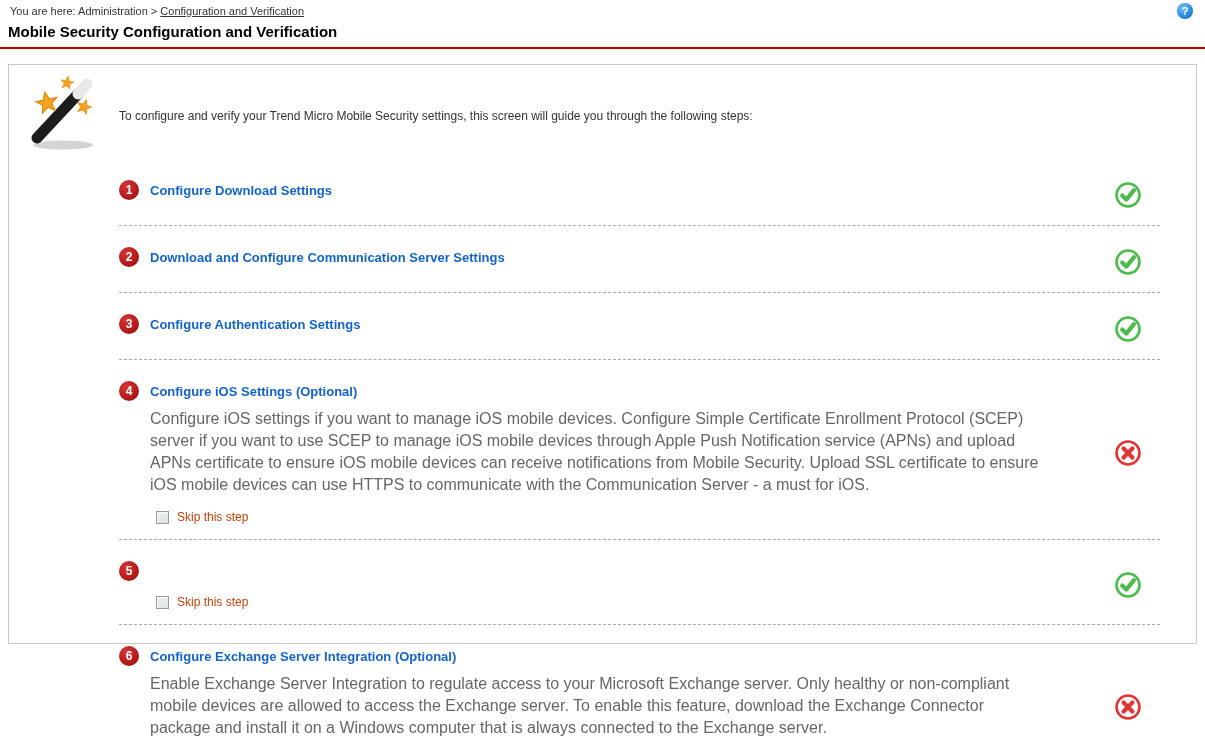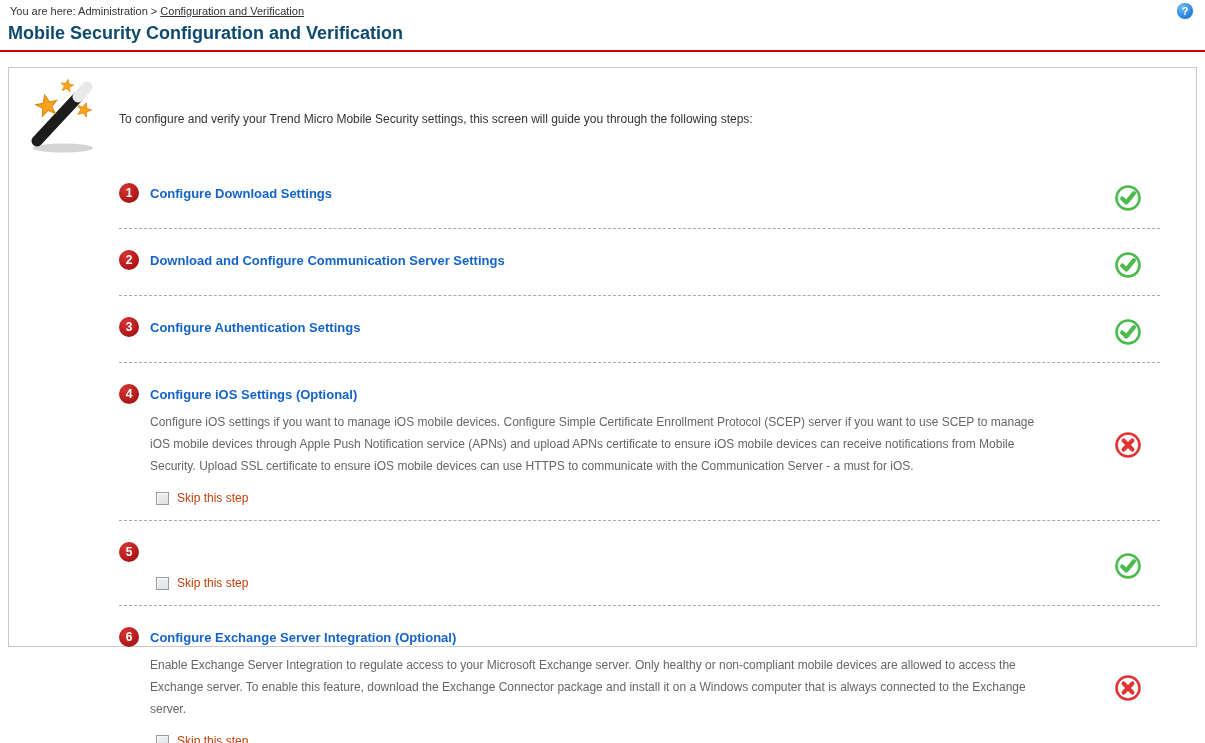--- a/index.html
+++ b/index.html
@@ -34,23 +34,23 @@
     box-shadow: 0 0 1px rgba(0,0,0,.4);
   }
 
   
   .page-header {
     margin-top: 6px;
     border-bottom: 2px solid #cc0000;
     padding: 0 0 6px 8px;
   }
   .page-title {
-    font-size: 18px;
+    font-size: 15px;
     font-weight: bold;
-    color: #0c4a6e;
+    color: #000000;
   }
 
   
   .panel {
     margin: 15px 8px 0 8px;
     height: 580px;
     border: 1px solid #c9c9c9;
     background: #fff;
     position: relative;
     box-sizing: border-box;
@@ -91,21 +91,21 @@
   }
   .step-title {
     margin-left: 11px;
     font-size: 13px;
     font-weight: bold;
     color: #1464c8;
     text-decoration: none;
   }
   .step-desc {
     margin: 7px 50px 0 31px;
-    font-size: 12px;
+    font-size: 16px;
     line-height: 22px;
     color: #666;
   }
   .skip-row {
     display: flex;
     align-items: center;
     margin: 14px 0 0 37px;
     cursor: default;
   }
   .checkbox {

